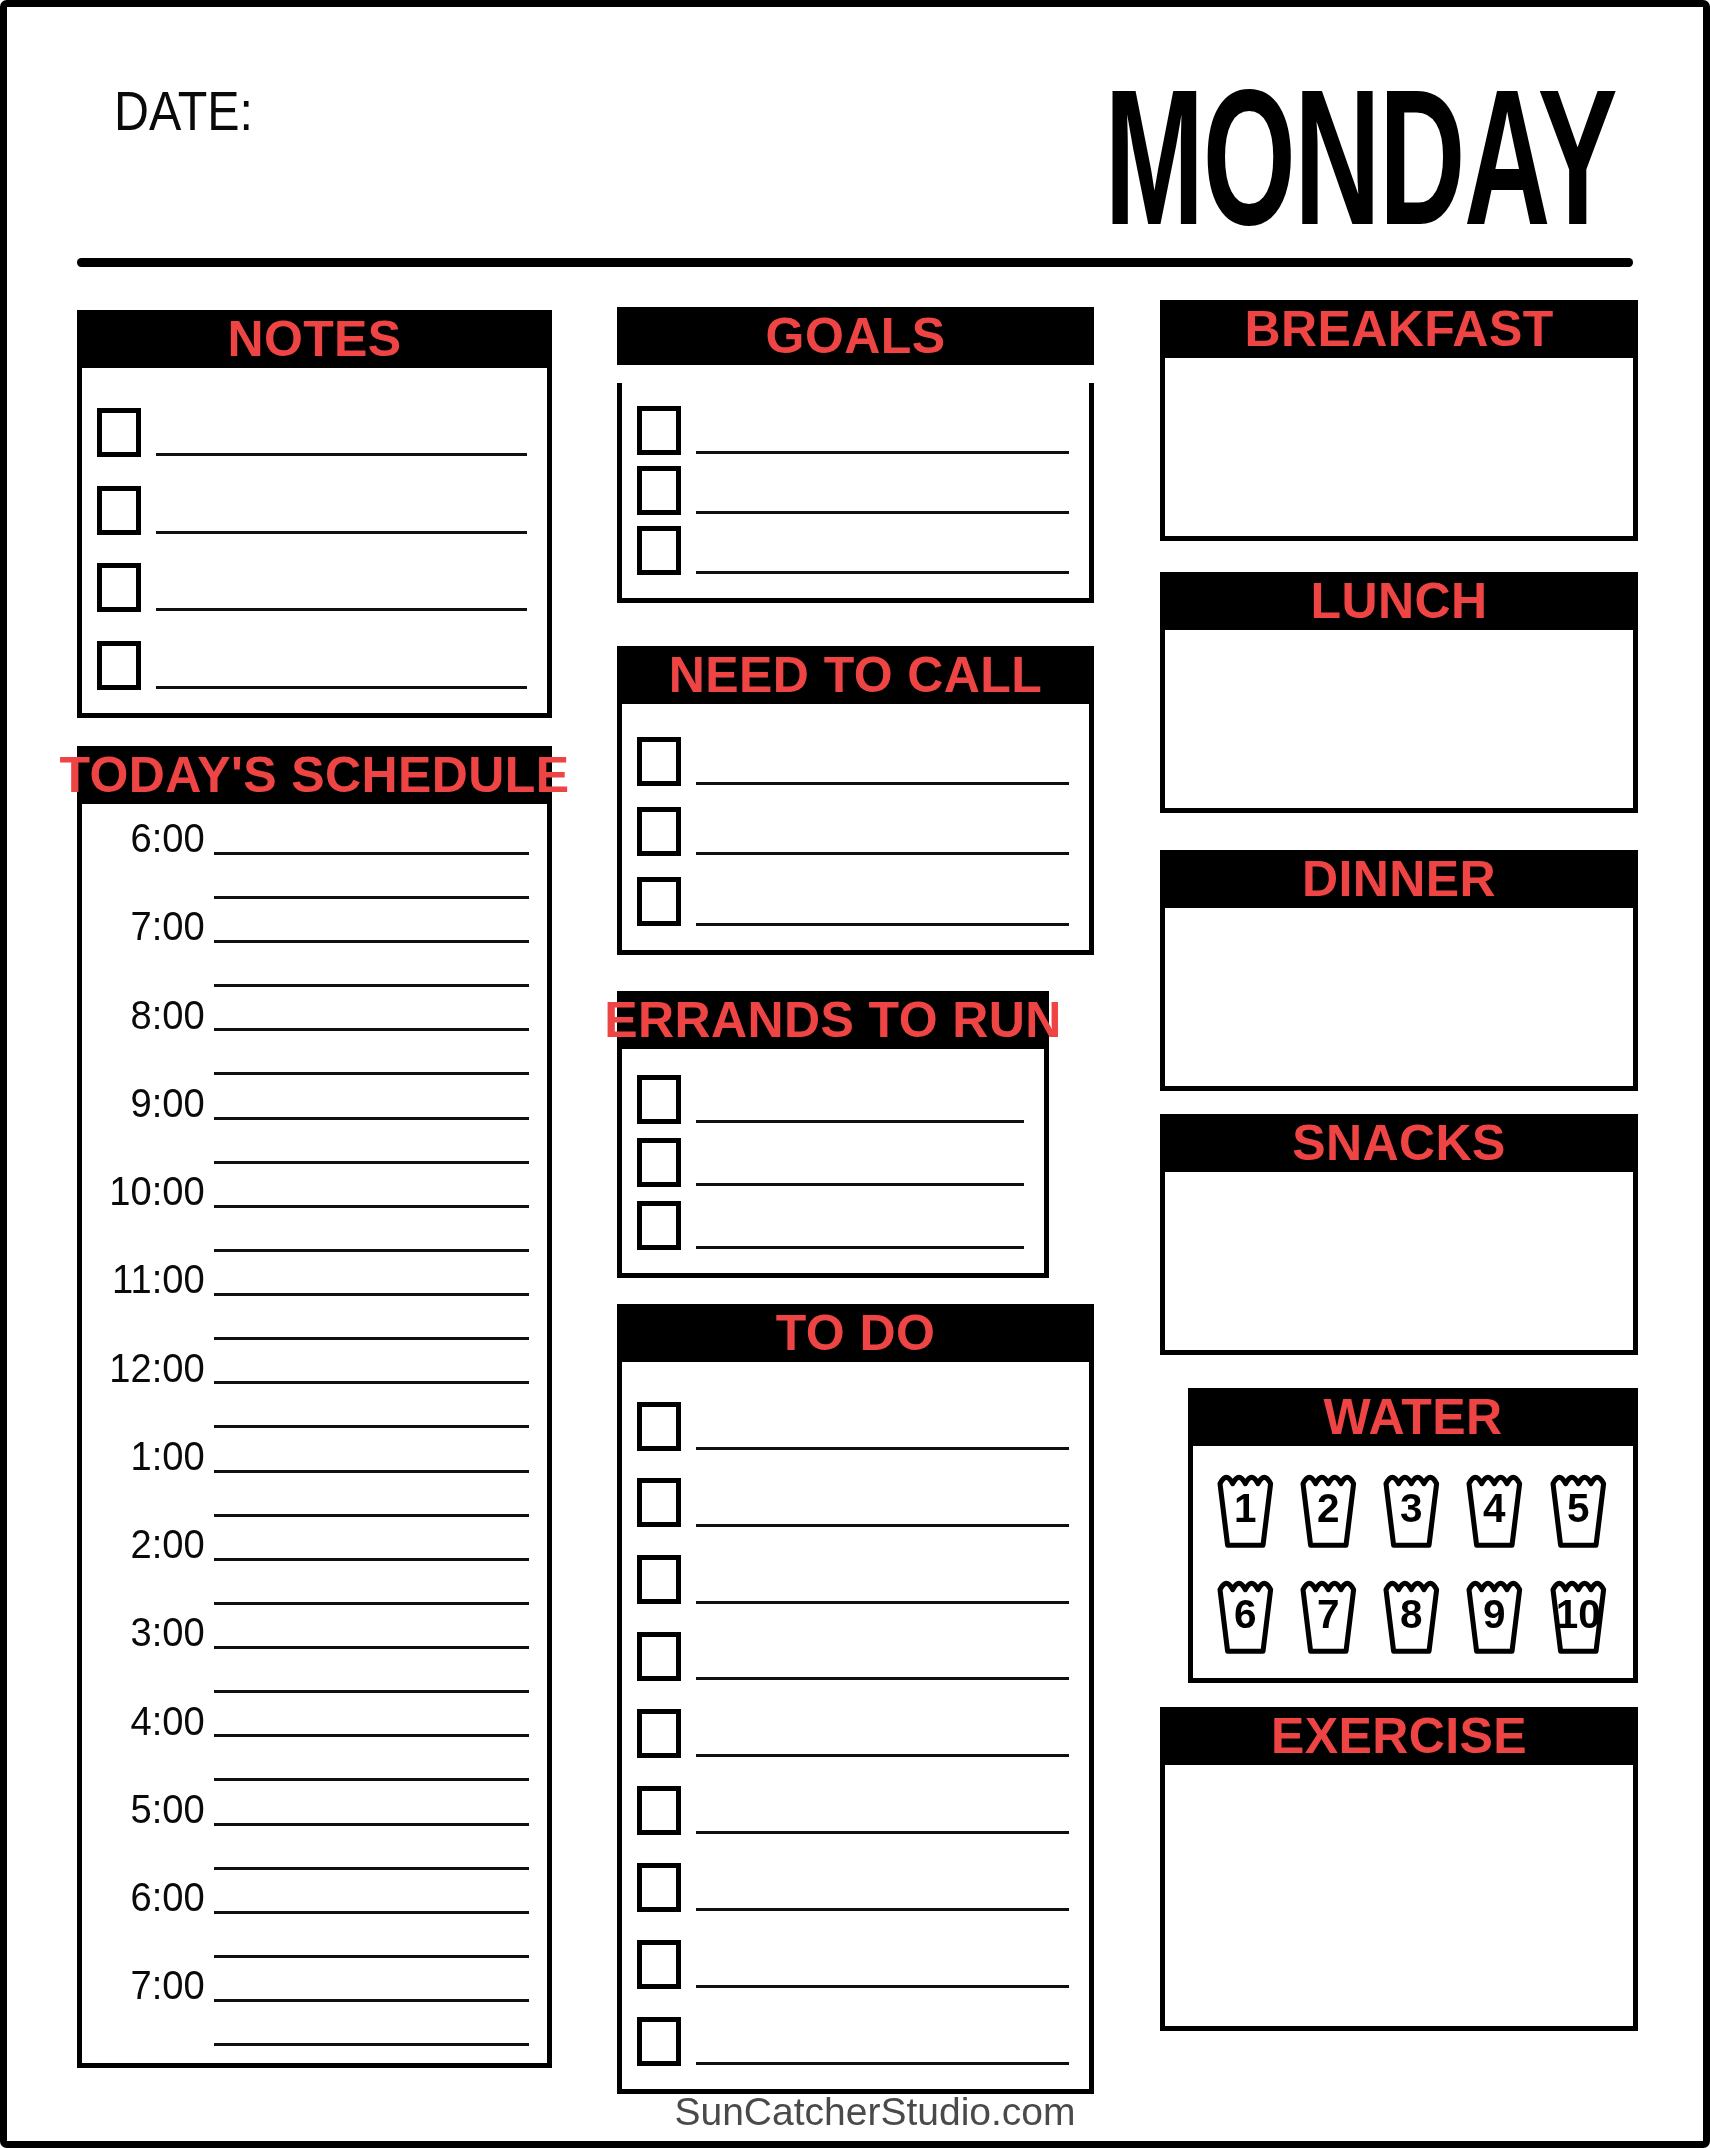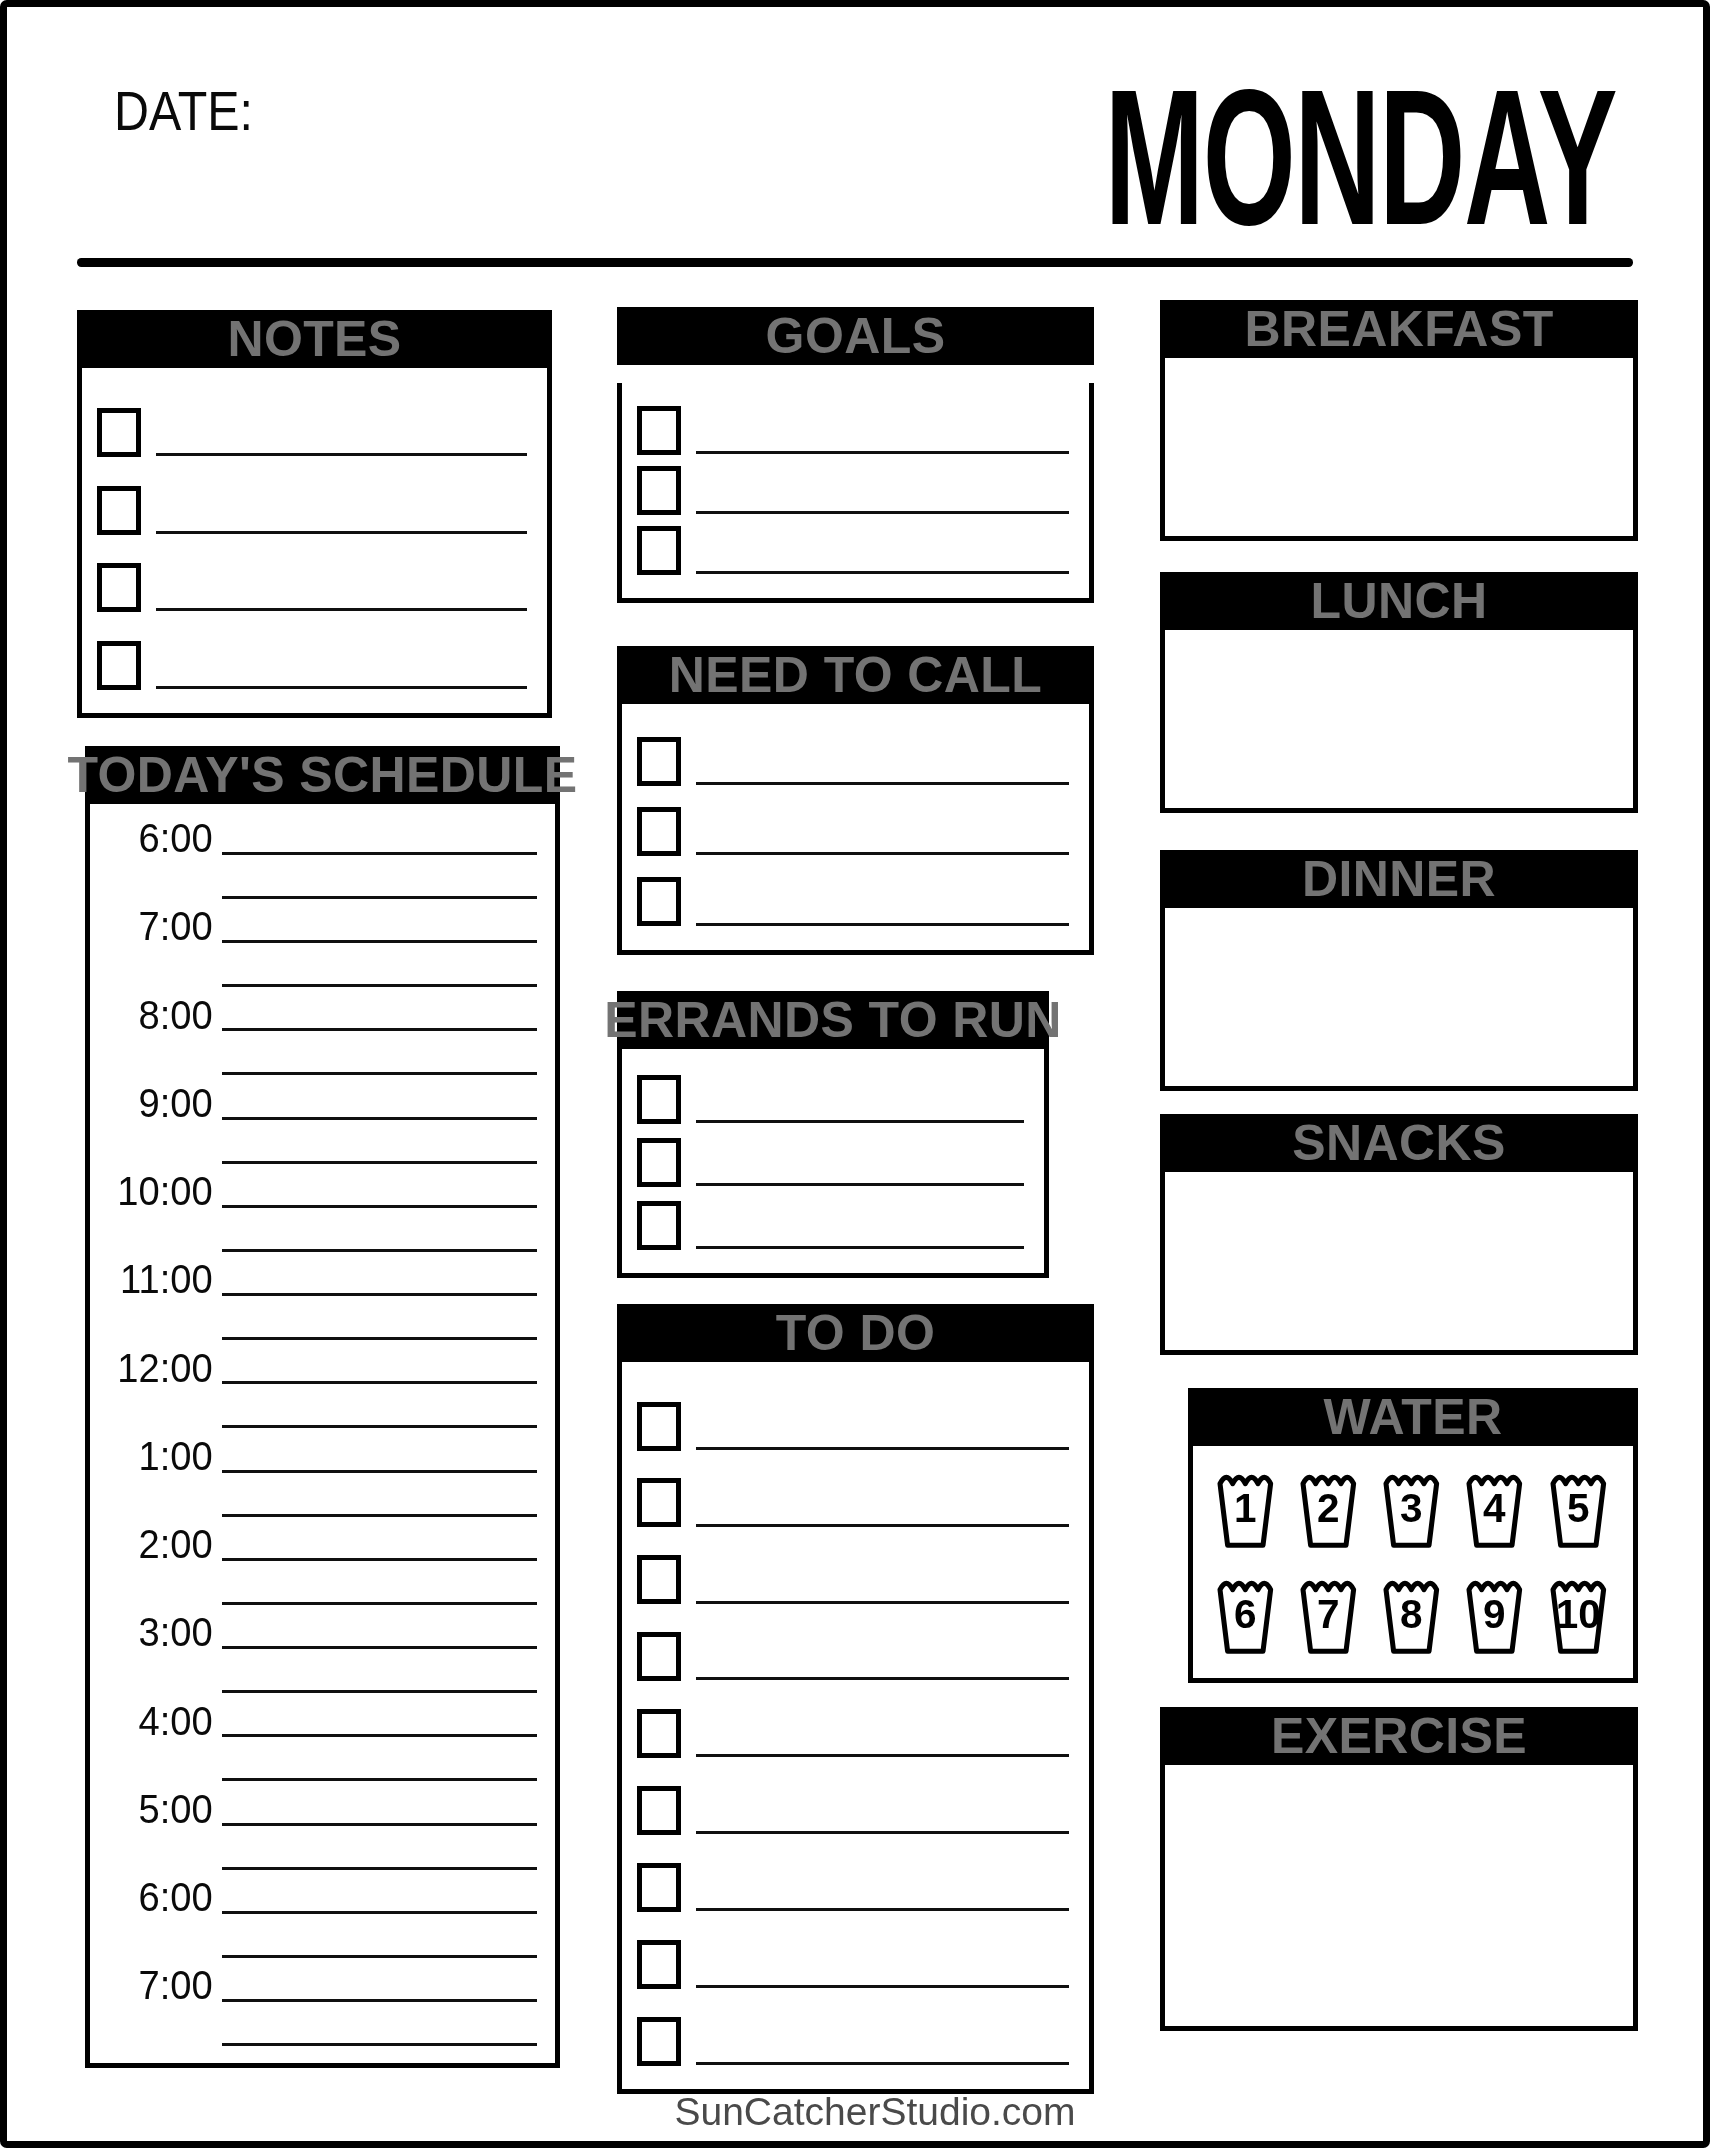--- a/index.html
+++ b/index.html
@@ -16,21 +16,21 @@
   .day-title {
     position:absolute; right:87px; top:54px; font-size:193px; font-weight:bold;
     line-height:1; transform:scaleX(0.62); transform-origin:100% 50%; letter-spacing:-2.5px;
     white-space:nowrap;
   }
   .divider { position:absolute; left:70px; right:70px; top:251px; height:9.2px; background:#000; border-radius:4.2px; }
 
   
   .section { position:absolute; display:flex; flex-direction:column; box-sizing:border-box; }
   .section-header {
-    flex:0 0 52px; background:#000; color:#737373; display:flex; align-items:center; justify-content:center;
+    flex:0 0 52px; background:#000; color:#ef4444; display:flex; align-items:center; justify-content:center;
     font-weight:bold; font-size:50px; letter-spacing:0.4px; transform-origin:center; white-space:nowrap;
   }
   .section-body {
     flex:1; border:5.9px solid #000; border-top:none; background:#fff; box-sizing:border-box;
     display:flex; flex-direction:column; min-height:0;
   }
 
   
   .checklist { flex:1; display:flex; flex-direction:column; padding:11.7px 20px 23.5px 15px; min-height:0; }
   .cbrow { flex:1; display:flex; align-items:flex-end; min-height:0; }
@@ -53,21 +53,21 @@
   
   .water-body { flex:1; display:flex; flex-wrap:wrap; justify-content:space-between; align-content:space-evenly; padding:0 18.5px; }
   .cup { width:70px; height:86px; }
   .cup svg { width:100%; height:100%; display:block; }
 
   
   .footer { position:absolute; left:0; right:0; top:2083px; text-align:center; font-size:39px; color:#4a4a4a;padding-left:40px; }
 
   
   #sec-notes     { left:70px;  top:303px;  width:475px; height:408px; }
-  #sec-schedule  { left:70px;  top:739px;  width:475px; height:1322px;margin-left:8px; }
+  #sec-schedule  { left:70px;  top:739px;  width:475px; height:1322px; }
   #sec-goals     { left:610px; top:300px;  width:477px; height:296px;gap:18px; }
   #sec-call      { left:610px; top:639px;  width:477px; height:309px; }
   #sec-errands   { left:610px; top:984px; width:432px; height:287px; }
   #sec-todo      { left:610px; top:1297px; width:477px; height:790px; }
   #sec-breakfast { left:1153px; top:293px;  width:478px; height:241px; }
   #sec-lunch     { left:1153px; top:565px;  width:478px; height:241px; }
   #sec-dinner    { left:1153px; top:843px; width:478px; height:241px; }
   #sec-snacks    { left:1153px; top:1107px; width:478px; height:241px; }
   #sec-water     { left:1153px; top:1381px; width:478px; height:295px;padding-left:28px; }
   #sec-exercise  { left:1153px; top:1700px; width:478px; height:324px; }

